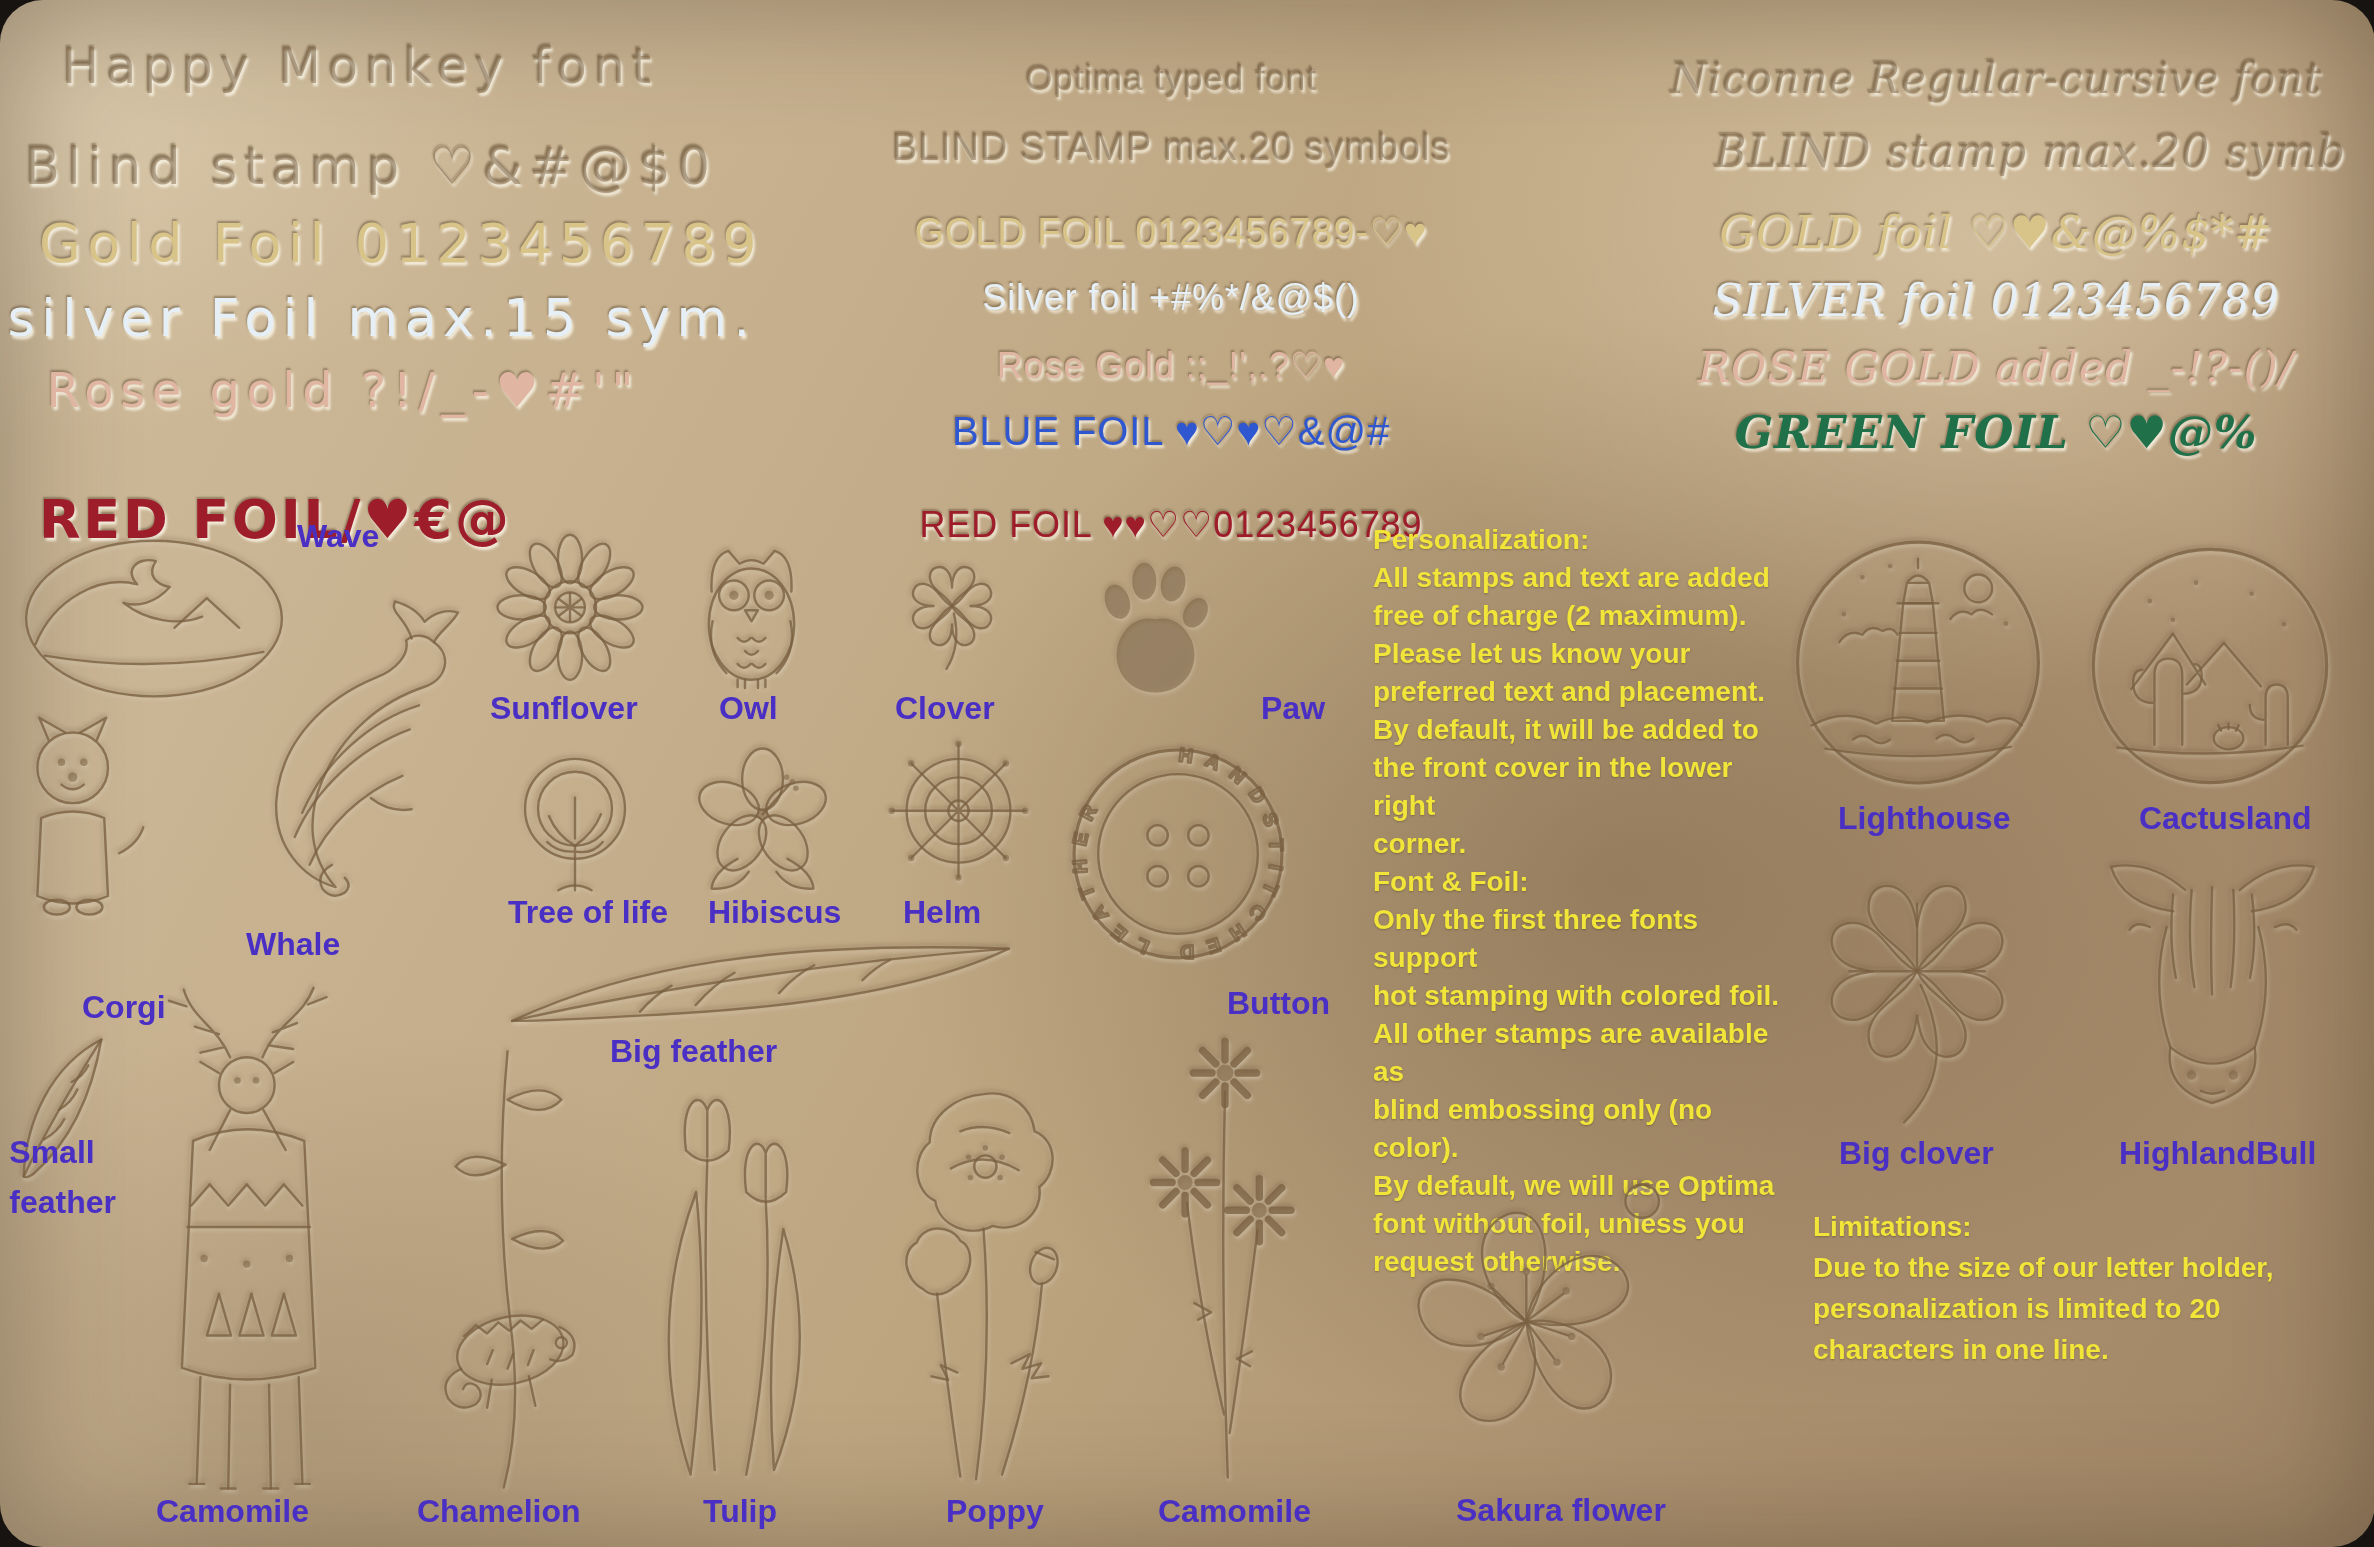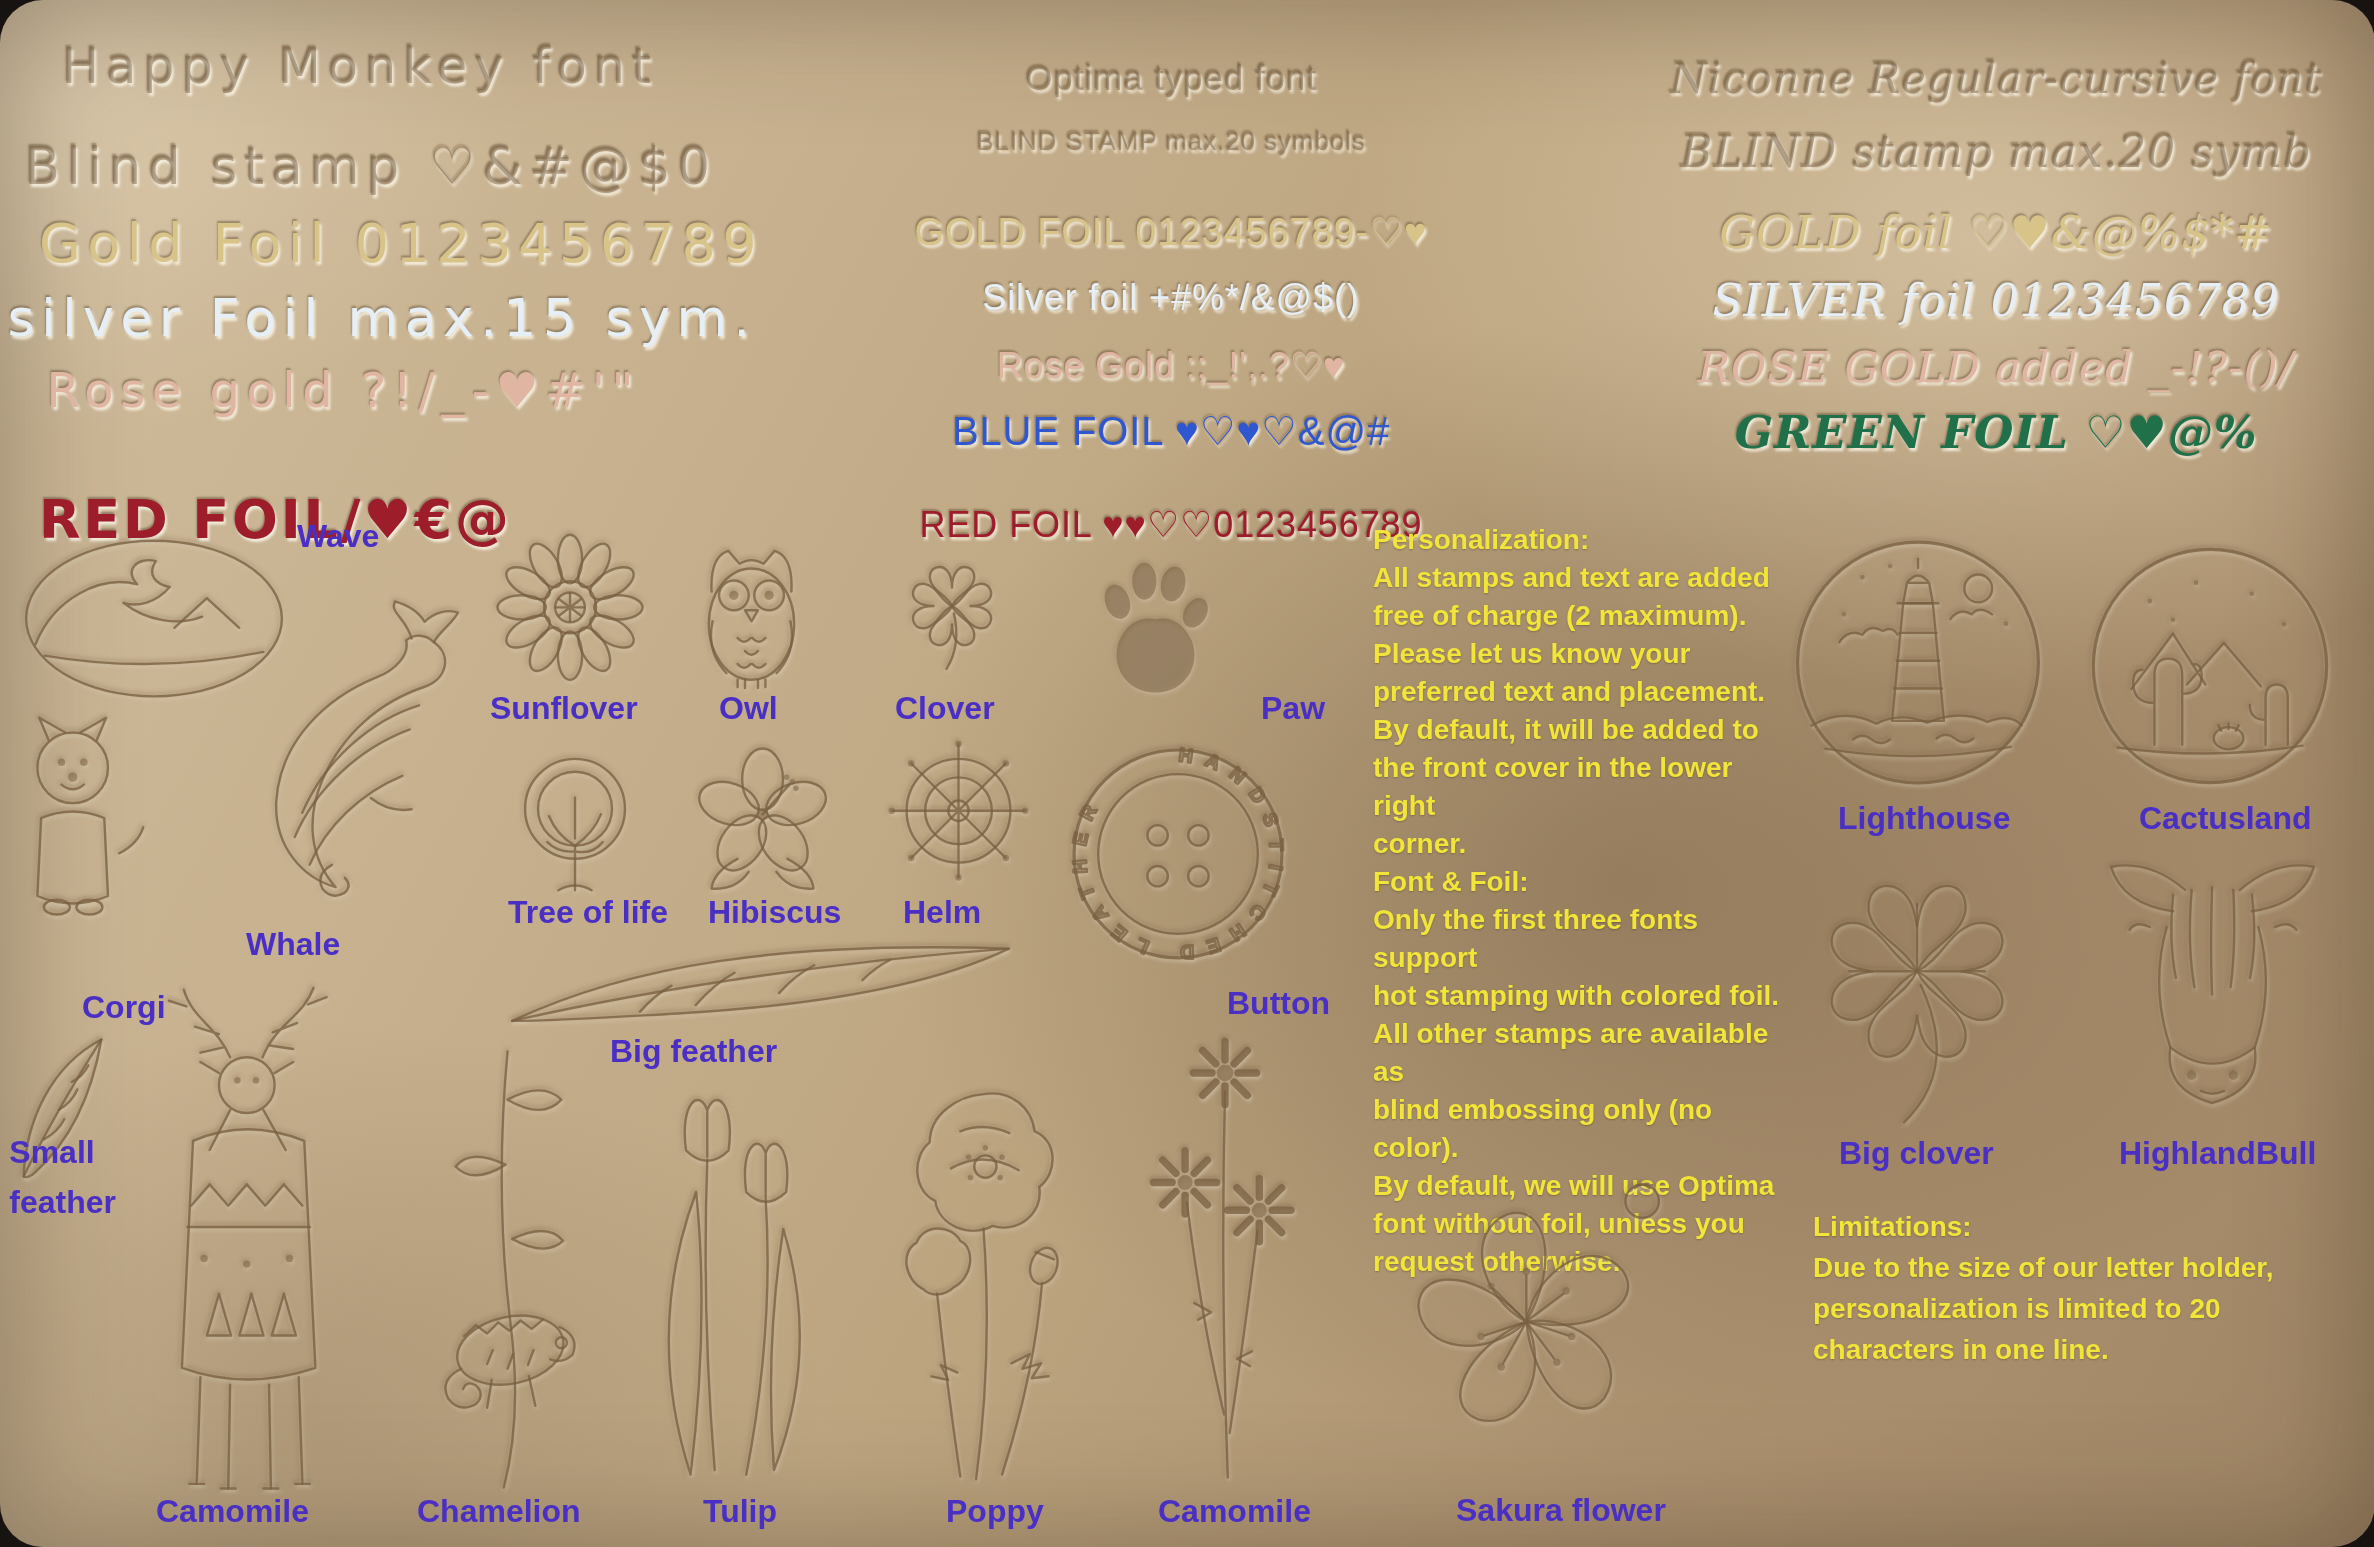--- a/index.html
+++ b/index.html
@@ -50,31 +50,31 @@
     <div class="abs hm emb blind" style="left:43px;top:9.3px;font-size:50px;">Happy Monkey font</div>
     <div class="abs hm emb blind" style="left:5.6px;top:108px;font-size:52px;">Blind stamp ♡&amp;#@$0</div>
     <div class="abs hm emb gold" style="left:20.4px;top:184px;font-size:54px;">Gold Foil 0123456789</div>
     <div class="abs hm emb silver" style="left:-11px;top:260px;font-size:52px;">silver Foil max.15 sym.</div>
     <div class="abs hm emb rose" style="left:28px;top:334px;font-size:48px;">Rose gold ?!/_-♥#'"</div>
     <div class="abs hm emb red" style="left:20.4px;top:427px;font-size:54px;font-weight:700;letter-spacing:2.8px;">RED FOIL/♥€@</div>
   </div>
 
   <div class="abs" style="left:867px;top:28px;width:608px;height:492px;">
     <div class="abs op emb blind center" style="top:30px;font-size:35px;">Optima typed font</div>
-    <div class="abs op emb blind center" style="top:98px;font-size:26px;">BLIND STAMP max.20 symbols</div>
+    <div class="abs op emb blind center" style="top:98px;font-size:38px;">BLIND STAMP max.20 symbols</div>
     <div class="abs op emb gold center" style="top:182px;font-size:38px;">GOLD FOIL 0123456789-♡♥</div>
     <div class="abs op emb silver center" style="top:249px;font-size:36px;">Silver foil +#%*/&amp;@$()</div>
     <div class="abs op emb rose center" style="top:317px;font-size:36px;">Rose Gold :;_!',.?♡♥</div>
     <div class="abs op emb blue center" style="top:380px;font-size:40px;">BLUE FOIL ♥♡♥♡&amp;@#</div>
     <div class="abs op emb red center" style="top:443px;font-size:36px;">RED FOIL ♥♥♡♡0123456789</div>
   </div>
 
   <div class="abs" style="left:1646px;top:28px;width:700px;height:492px;">
     <div class="abs ni emb blind center" style="top:26px;font-size:42px;">Niconne Regular-cursive font</div>
-    <div class="abs ni emb blind center" style="top:98px;font-size:44px;">BLIND stamp max.20 symb</div>
+    <div class="abs ni emb blind center" style="top:98px;font-size:44px;text-align:right;">BLIND stamp max.20 symb</div>
     <div class="abs ni emb gold center" style="top:178px;font-size:45px;">GOLD foil ♡♥&amp;@%$*#</div>
     <div class="abs ni emb silver center" style="top:247px;font-size:44px;">SILVER foil 0123456789</div>
     <div class="abs ni emb rose center" style="top:314px;font-size:43px;">ROSE GOLD added _-!?-()/</div>
     <div class="abs ni emb green center" style="top:378px;font-size:45px;font-weight:700;">GREEN FOIL ♡♥@%</div>
   </div>
 
   <div class="abs note" style="left:1373px;top:521px;width:427px;">Personalization:
 All stamps and text are added
 free of charge (2 maximum).
 Please let us know your

